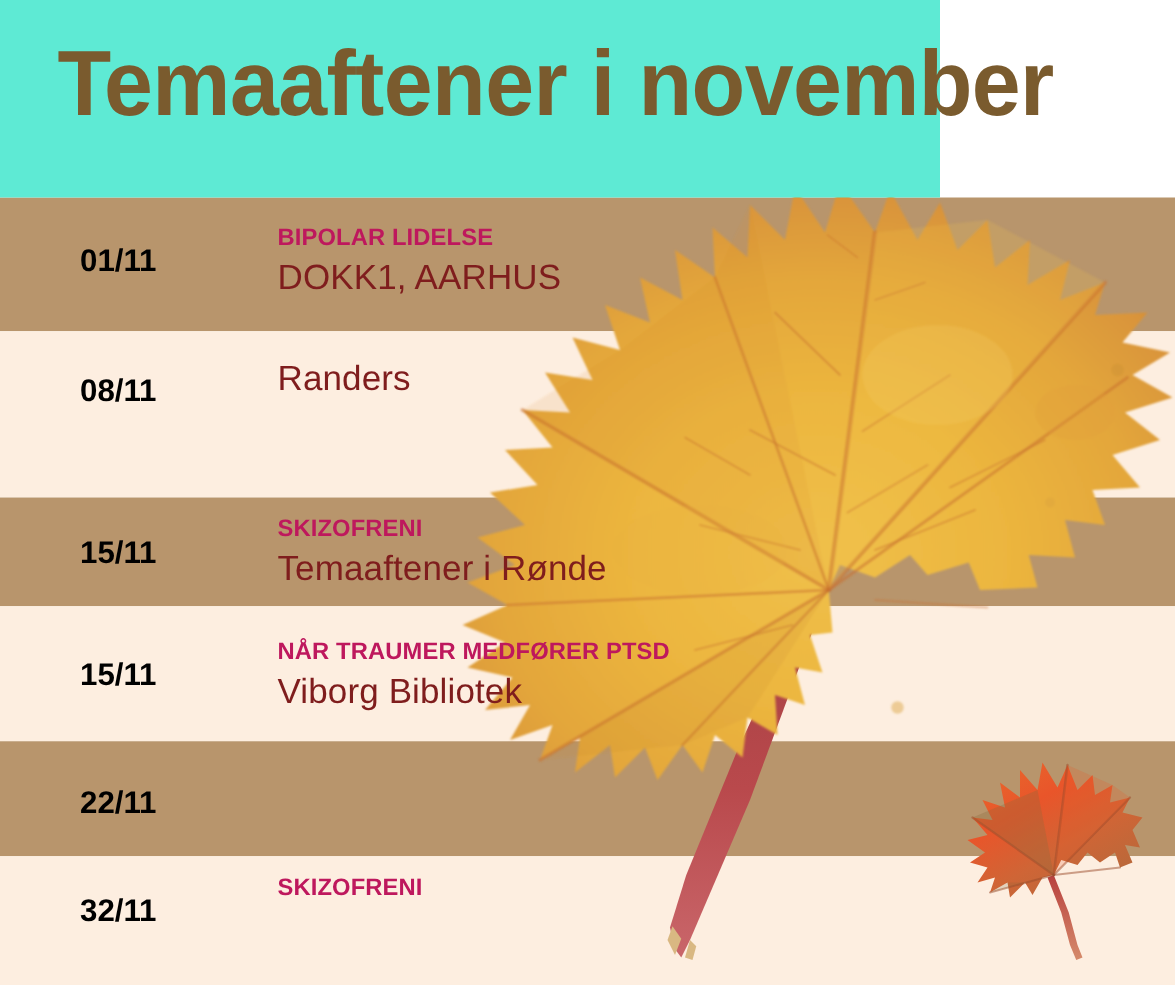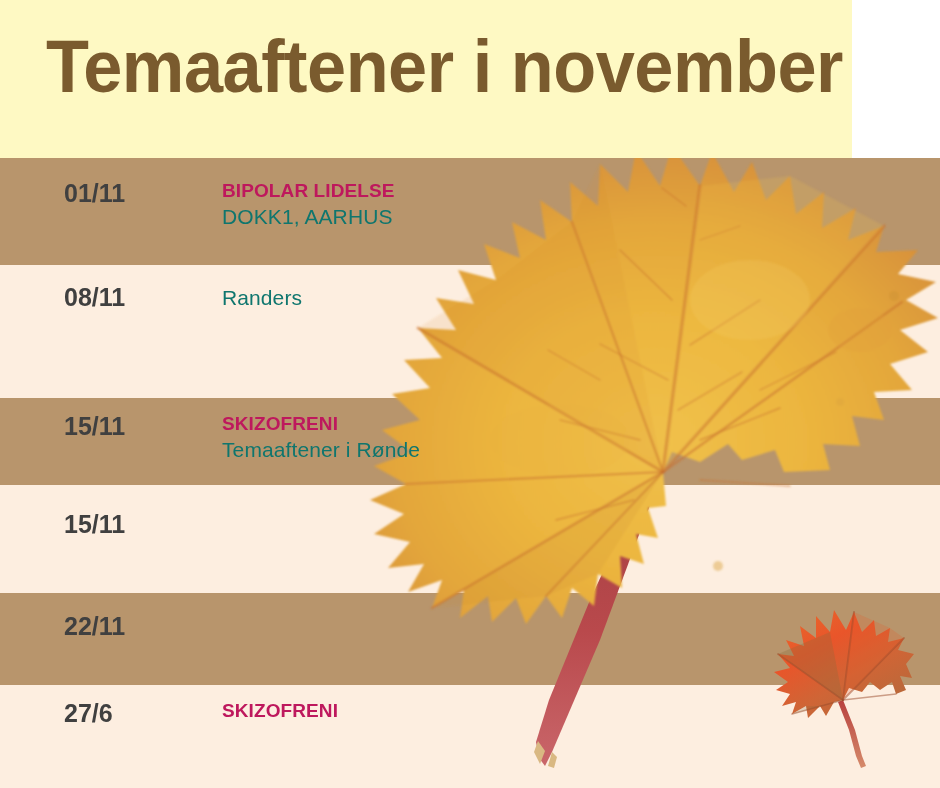--- a/index.html
+++ b/index.html
@@ -16,23 +16,23 @@
     height: 788px;
     overflow: hidden;
     background: #ffffff;
   }
 
   
   .header {
     position: absolute;
     left: 0;
     top: 0;
-    width: 852px;
+    width: 752px;
     height: 158px;
-    background: #fef9c3;
+    background: #5eead4;
     z-index: 4;
   }
   .poster-title {
     position: absolute;
     left: 46px;
     top: 30px;
     font-family: "Liberation Sans Narrow", "Liberation Sans", sans-serif;
     font-size: 74px;
     font-weight: 700;
     letter-spacing: -0.5px;
@@ -82,47 +82,47 @@
     z-index: 3;
   }
   .entry {
     position: absolute;
     left: 0;
     width: 940px;
   }
   .entry .date {
     position: absolute;
     left: 64px;
-    top: 0;
+    top: 16px;
     font-size: 25px;
     font-weight: 700;
-    color: #404040;
+    color: #000000;
     letter-spacing: 0px;
     white-space: nowrap;
   }
   .entry .body {
     position: absolute;
     left: 222px;
     top: 0;
     width: 700px;
   }
   .entry .ev-title {
     font-size: 19px;
     font-weight: 700;
     color: #be185d;
     line-height: 1.22;
     letter-spacing: 0.1px;
     white-space: pre-line;
     text-transform: uppercase;
   }
   .entry .ev-venue {
     margin-top: 2px;
-    font-size: 21px;
+    font-size: 28px;
     font-weight: 400;
-    color: #0f766e;
+    color: #7f1d1d;
     line-height: 1.25;
     letter-spacing: 0.1px;
   }
 </style>
 </head>
 <body>
 
 <div id="poster">
 
   <div class="rows">
@@ -274,30 +274,32 @@
       <div class="date">15/11</div>
       <div class="body">
         <div class="ev-title">SKIZOFRENI</div>
         <div class="ev-venue">Temaaftener i Rønde</div>
       </div>
     </div>
 
     <div class="entry" style="top:510px;">
       <div class="date">15/11</div>
       <div class="body">
+        <div class="ev-title">NÅR TRAUMER MEDFØRER PTSD</div>
+        <div class="ev-venue">Viborg Bibliotek</div>
       </div>
     </div>
 
     <div class="entry" style="top:612px;">
       <div class="date">22/11</div>
       <div class="body">
       </div>
     </div>
 
     <div class="entry" style="top:699px;">
-      <div class="date">27/6</div>
+      <div class="date">32/11</div>
       <div class="body">
         <div class="ev-title">SKIZOFRENI</div>
       </div>
     </div>
 
   </div>
 </div>
 
 </body></html>

